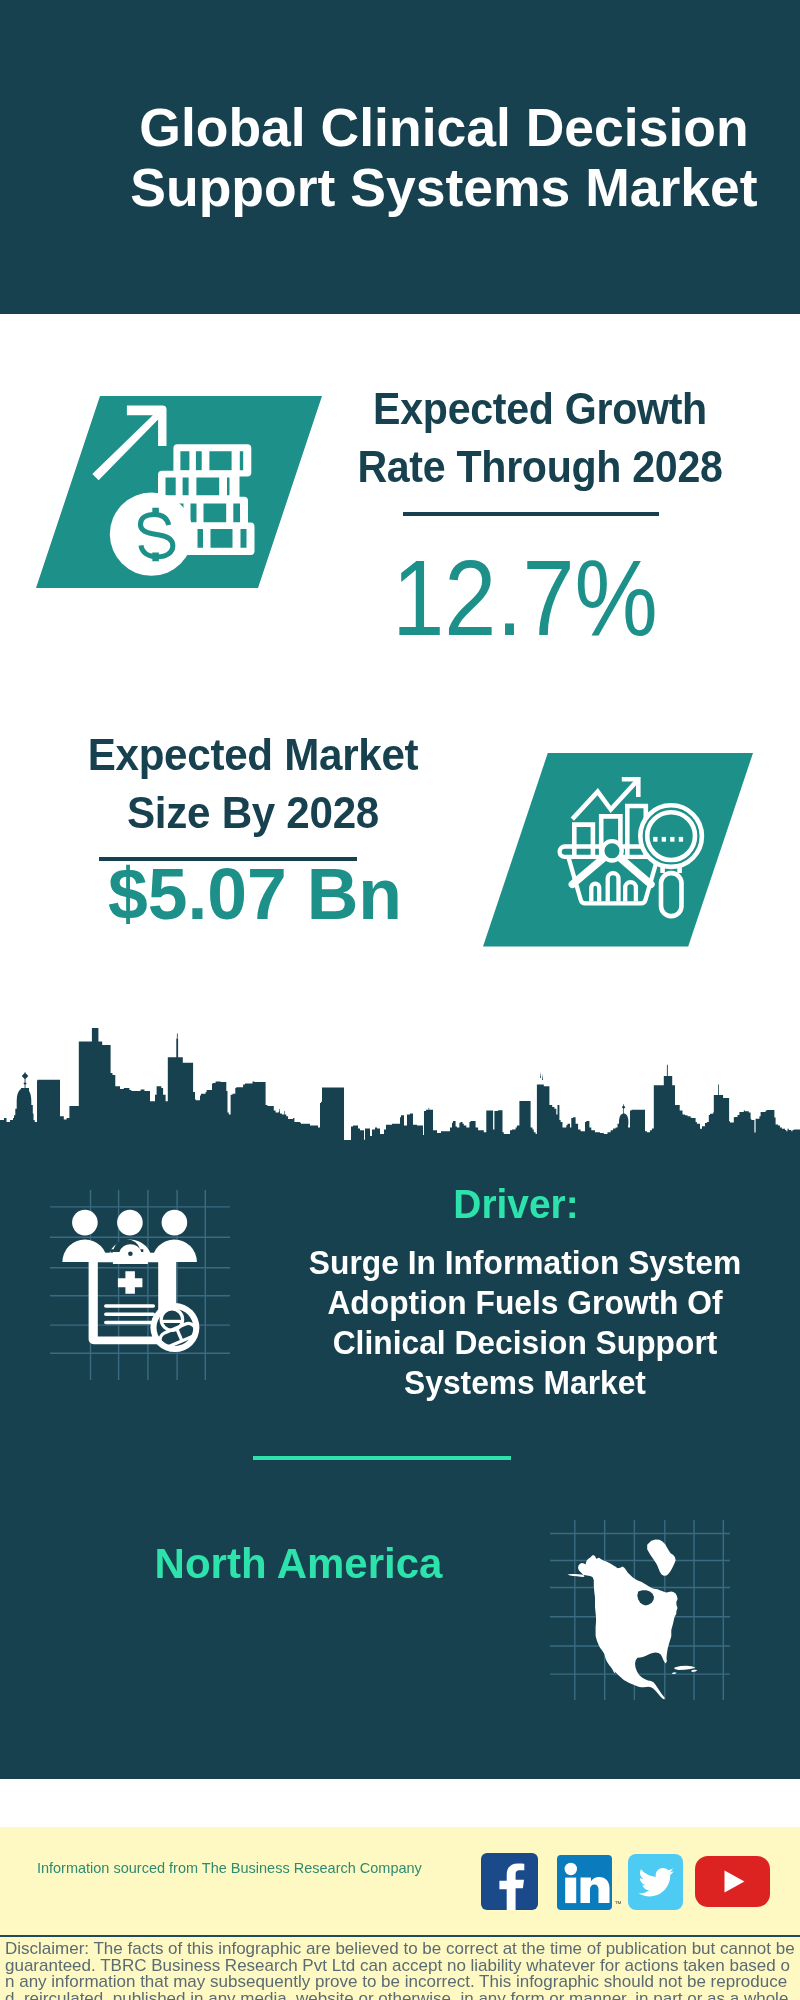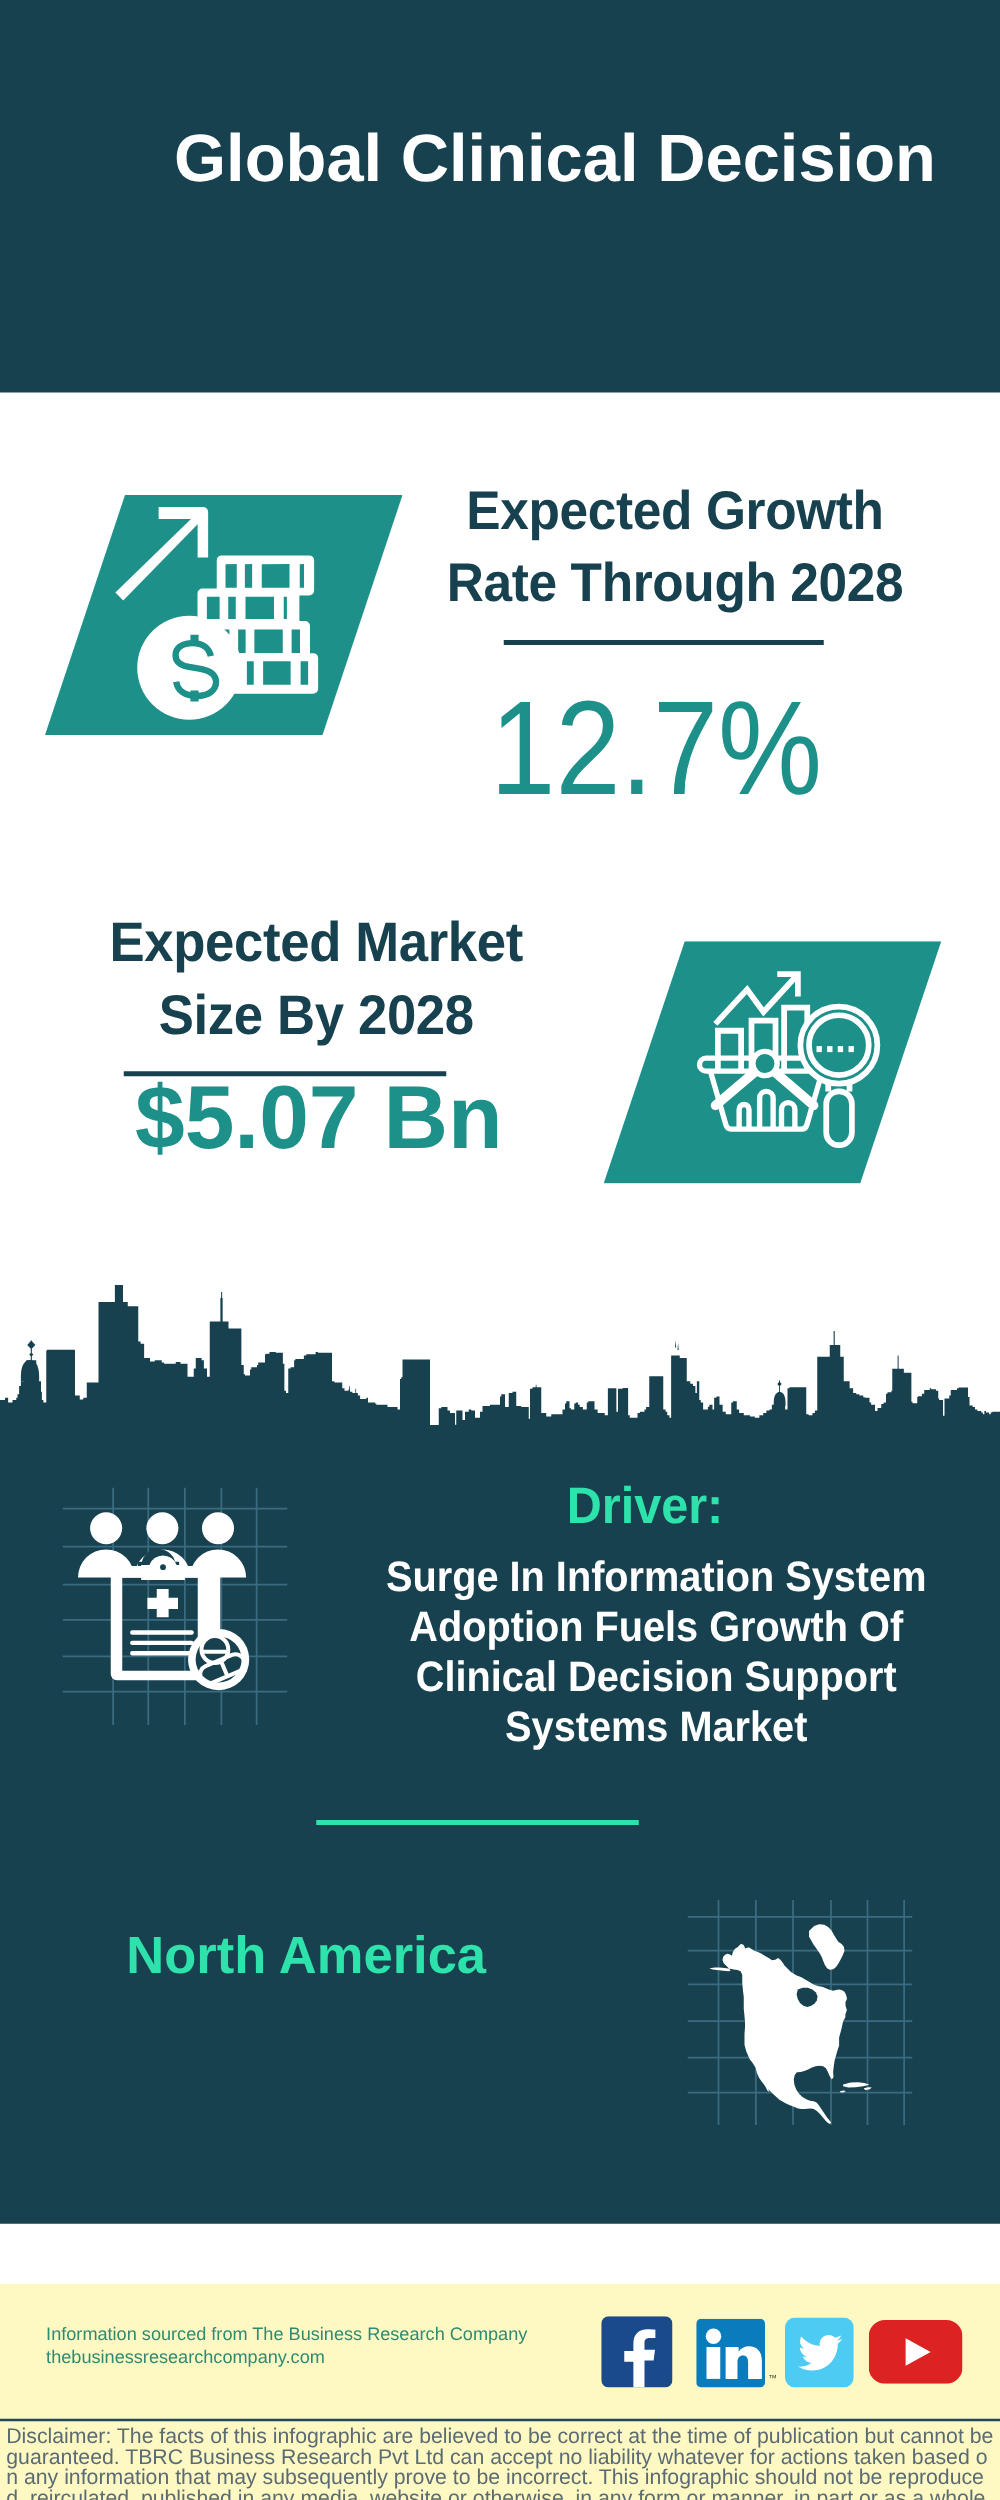--- a/index.html
+++ b/index.html
@@ -20,21 +20,21 @@
 
   
   .dark{position:absolute;left:0;top:1140px;width:800px;height:639px;background:#17414f;}
 
   .driver-heading{position:absolute;left:236px;top:1184px;width:560px;text-align:center;color:#2ee2ac;
     font-size:41px;font-weight:700;line-height:41px;transform:scaleX(0.948);transform-origin:center top;}
   .driver-body{position:absolute;left:245px;top:1243px;width:560px;white-space:nowrap;text-align:center;color:#ffffff;
     font-size:34px;font-weight:700;line-height:39.9px;transform:scaleX(0.934);transform-origin:center top;}
   .mint-rule{position:absolute;left:253px;top:1456px;width:258px;height:4px;background:#2ee2ac;}
 
-  .region-text{position:absolute;left:96px;top:1543px;width:400px;text-align:left;}
+  .region-text{position:absolute;left:96px;top:1543px;width:400px;text-align:center;}
   .region-name{color:#2ee2ac;font-size:42px;font-weight:700;line-height:42px;margin-left:5px;}
   .region-sub{color:#ffffff;font-size:44.5px;font-weight:400;line-height:45.75px;margin-top:3px;white-space:nowrap;}
 
   
   .footer{position:absolute;left:0;top:1827px;width:800px;height:221px;background:#fef9c3;}
   .footer-source{position:absolute;left:36.9px;top:33px;color:#2e8b72;font-size:14.5px;line-height:17.5px;}
   .social{position:absolute;left:480.5px;top:25.8px;}
   .sicon{position:absolute;top:0;}
   .social svg[data-name="facebook-icon"]{left:0;top:0;}
   .social svg[data-name="linkedin-icon"]{left:76.4px;top:2px;}
@@ -44,20 +44,21 @@
   .footer-rule{position:absolute;left:0;top:107.7px;width:800px;height:2.3px;background:#1e4a5e;}
   .disclaimer{position:absolute;left:5px;top:114px;width:792px;color:#5a6b74;font-size:17px;line-height:16.5px;text-align:left;word-break:break-all;}
 </style>
 </head>
 <body>
 
 <div class="page" data-name="infographic-page">
   <div class="header" data-name="header-banner">
     <div class="header-title" data-name="page-title">
       <span data-name="title-line-1">Global Clinical Decision</span><br>
+      <span data-name="title-line-2">Support Systems Market</span>
     </div>
   </div>
 
   <div class="para" data-name="growth-icon-parallelogram" style="left:36px;top:396px;width:286px;height:192px;background:none;">
     <svg width="286" height="192" viewBox="0 0 286 192" data-name="growth-icon">
       <polygon points="64,0 286,0 222,192 0,192" fill="#1d9089"></polygon>
       <g fill="#ffffff">
 
         <path d="M90.9,9.6 h35.6 a4,4 0 0 1 4,4 v36.4 h-8.4 v-26.6 L62.6,84.3 L56.3,78.0 L116.8,19.2 H90.9 z" data-name="trend-arrow-icon"></path>
 
@@ -207,21 +208,20 @@
       <path d="M124.5,147.5 l6,-1.5 l6,-0.3 l5,0.6 l4,1.4 l-5,1.4 l-6,0.6 l-6,0.2 l-4,-0.8 z M141.0,150.5 l3.5,-0.8 l3,0.3 l-2,1.5 l-3.5,0.4 z M122.0,153.0 l2.5,-0.7 l2.2,0.4 l-1.8,1.2 l-2.4,0.2 z" data-name="caribbean-islands"></path>
       <path d="M53.5,128.0 56.0,132.5 58.5,137.5 61.0,142.5 63.0,147.0 64.8,151.5 65.5,153.5 64.0,152.5 62.0,148.5 59.5,143.5 57.0,138.5 54.5,133.5 52.0,129.5 Z" data-name="baja-peninsula"></path>
       <path d="M97.2,24.8 101.3,20.7 105.3,19.4 109.4,19.8 112.5,21.6 115.2,24.3 117.0,27.5 118.8,30.6 120.6,33.3 123.3,35.1 125.1,37.4 125.6,40.5 124.2,44.1 122.4,47.7 120.6,50.9 118.8,53.6 116.6,55.4 113.9,55.8 111.6,54.5 109.8,51.8 108.5,48.6 107.1,45.0 105.3,41.9 103.1,38.7 100.8,35.6 99.0,32.4 97.2,29.3 Z" data-name="greenland"></path>
     </g>
     <path d="M88.2,71.6 92.3,70.2 96.3,70.2 99.9,71.6 102.6,73.8 104.0,77.0 103.5,80.1 101.7,82.8 99.0,84.6 95.9,85.5 92.7,84.6 90.0,82.4 88.2,79.2 87.3,75.6 Z" fill="#17414f" data-name="hudson-bay"></path>
   </svg>
 
   <div class="footer" data-name="footer-section">
     <div class="footer-source" data-name="footer-source-text">
       <div data-name="source-line-1">Information sourced from The Business Research Company</div>
-      <div data-name="source-line-2">thebusinessresearchcompany.com</div>
     </div>
     <div class="social" data-name="social-links">
       <svg class="sicon" width="57" height="57" viewBox="0 0 57 57" data-name="facebook-icon">
         <rect x="0" y="0" width="57" height="57" rx="6" fill="#1a4a8a"></rect>
         <path d="M34.6,57 V35.3 h7.3 l1.1,-8.5 h-8.4 v-5.4 c0,-2.4 0.7,-4.1 4.2,-4.1 h4.5 V10.7 c-0.8,-0.1 -3.5,-0.3 -6.6,-0.3 c-6.5,0 -11,4 -11,11.3 v6.1 h-7.3 v8.5 h7.3 V57 z" fill="#ffffff"></path>
       </svg>
       <svg class="sicon" width="55" height="55" viewBox="0 0 55 55" data-name="linkedin-icon">
         <rect x="0" y="0" width="55" height="55" rx="4" fill="#0a7bbd"></rect>
         <circle cx="13.8" cy="14.0" r="6.2" fill="#ffffff"></circle>
         <rect x="8.2" y="22.6" width="11" height="25.5" fill="#ffffff"></rect>

